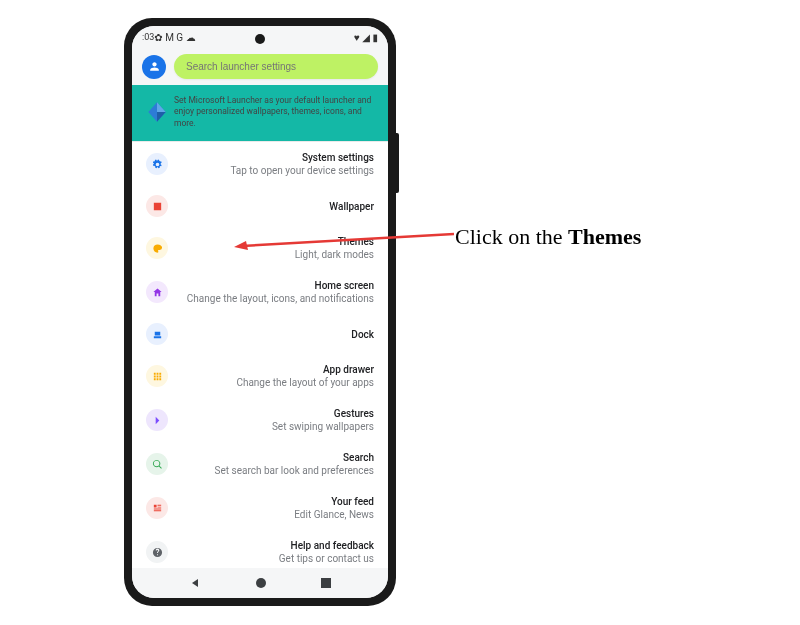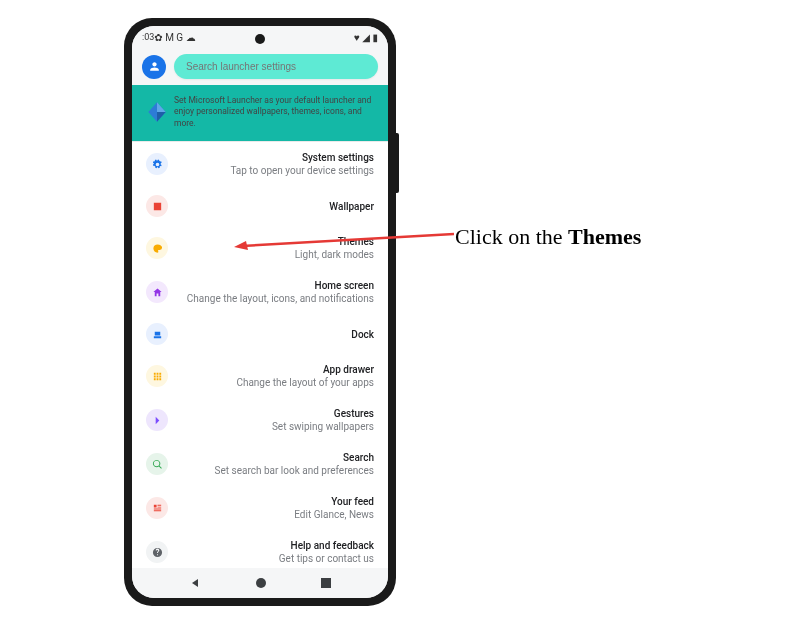--- a/index.html
+++ b/index.html
@@ -74,21 +74,21 @@
   border-radius: 50%;
   background: #1a73e8;
   display: flex;
   align-items: center;
   justify-content: center;
   flex-shrink: 0;
 }
 .avatar svg { width: 13px; height: 13px; fill: #fff; }
 .search-input {
   flex: 1;
-  background: #5eead4;
+  background: #bef264;
   border: none;
   border-radius: 16px;
   padding: 7px 12px;
   font-size: 10px;
   color: #555;
   outline: none;
   box-shadow: 0 1px 2px rgba(0,0,0,0.06);
 }
 .banner {
   display: flex;

